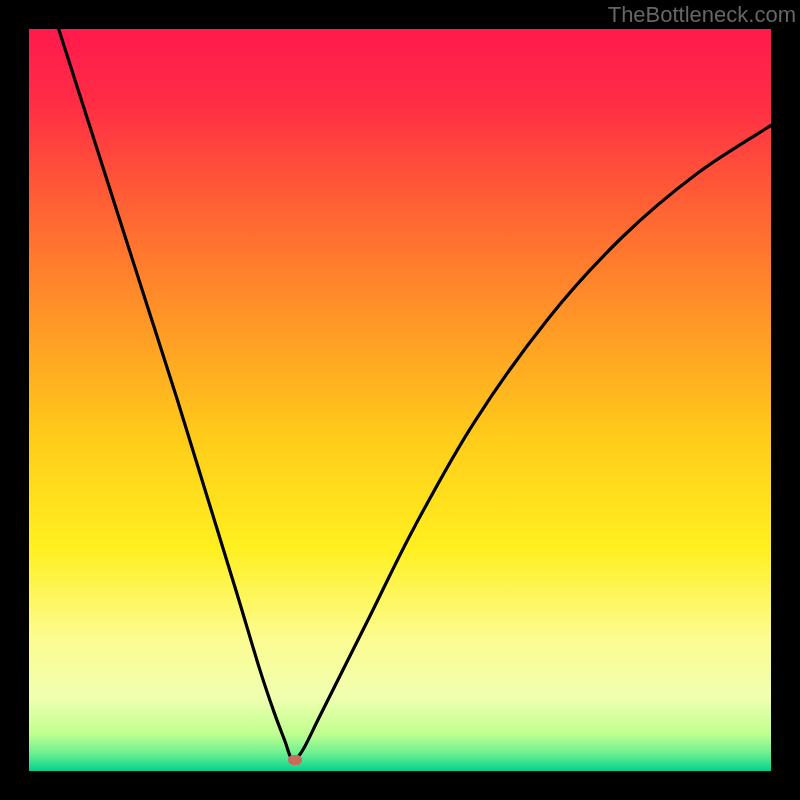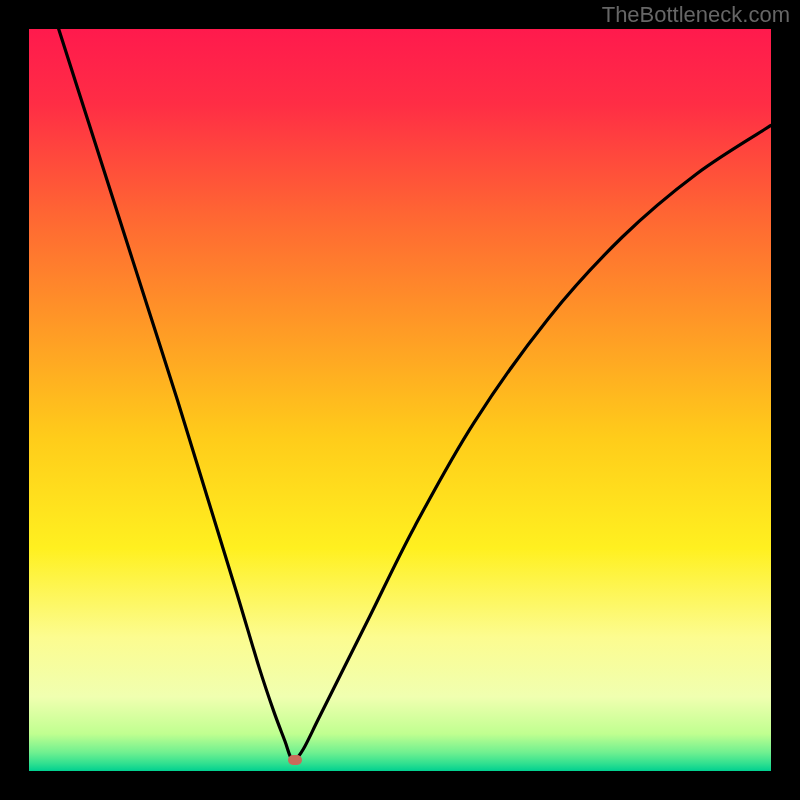--- a/index.html
+++ b/index.html
@@ -7,21 +7,21 @@
     padding: 0;
     width: 800px;
     height: 800px;
     background: #000;
     position: relative;
     font-family: Arial, Helvetica, sans-serif;
   }
   .watermark {
     position: absolute;
     top: 2px;
-    right: 10px;
+    right: 4px;
     color: #666;
     font-size: 22px;
     z-index: 10;
   }
   .plot-area {
     position: absolute;
     left: 29px;
     top: 29px;
     width: 742px;
     height: 742px;

